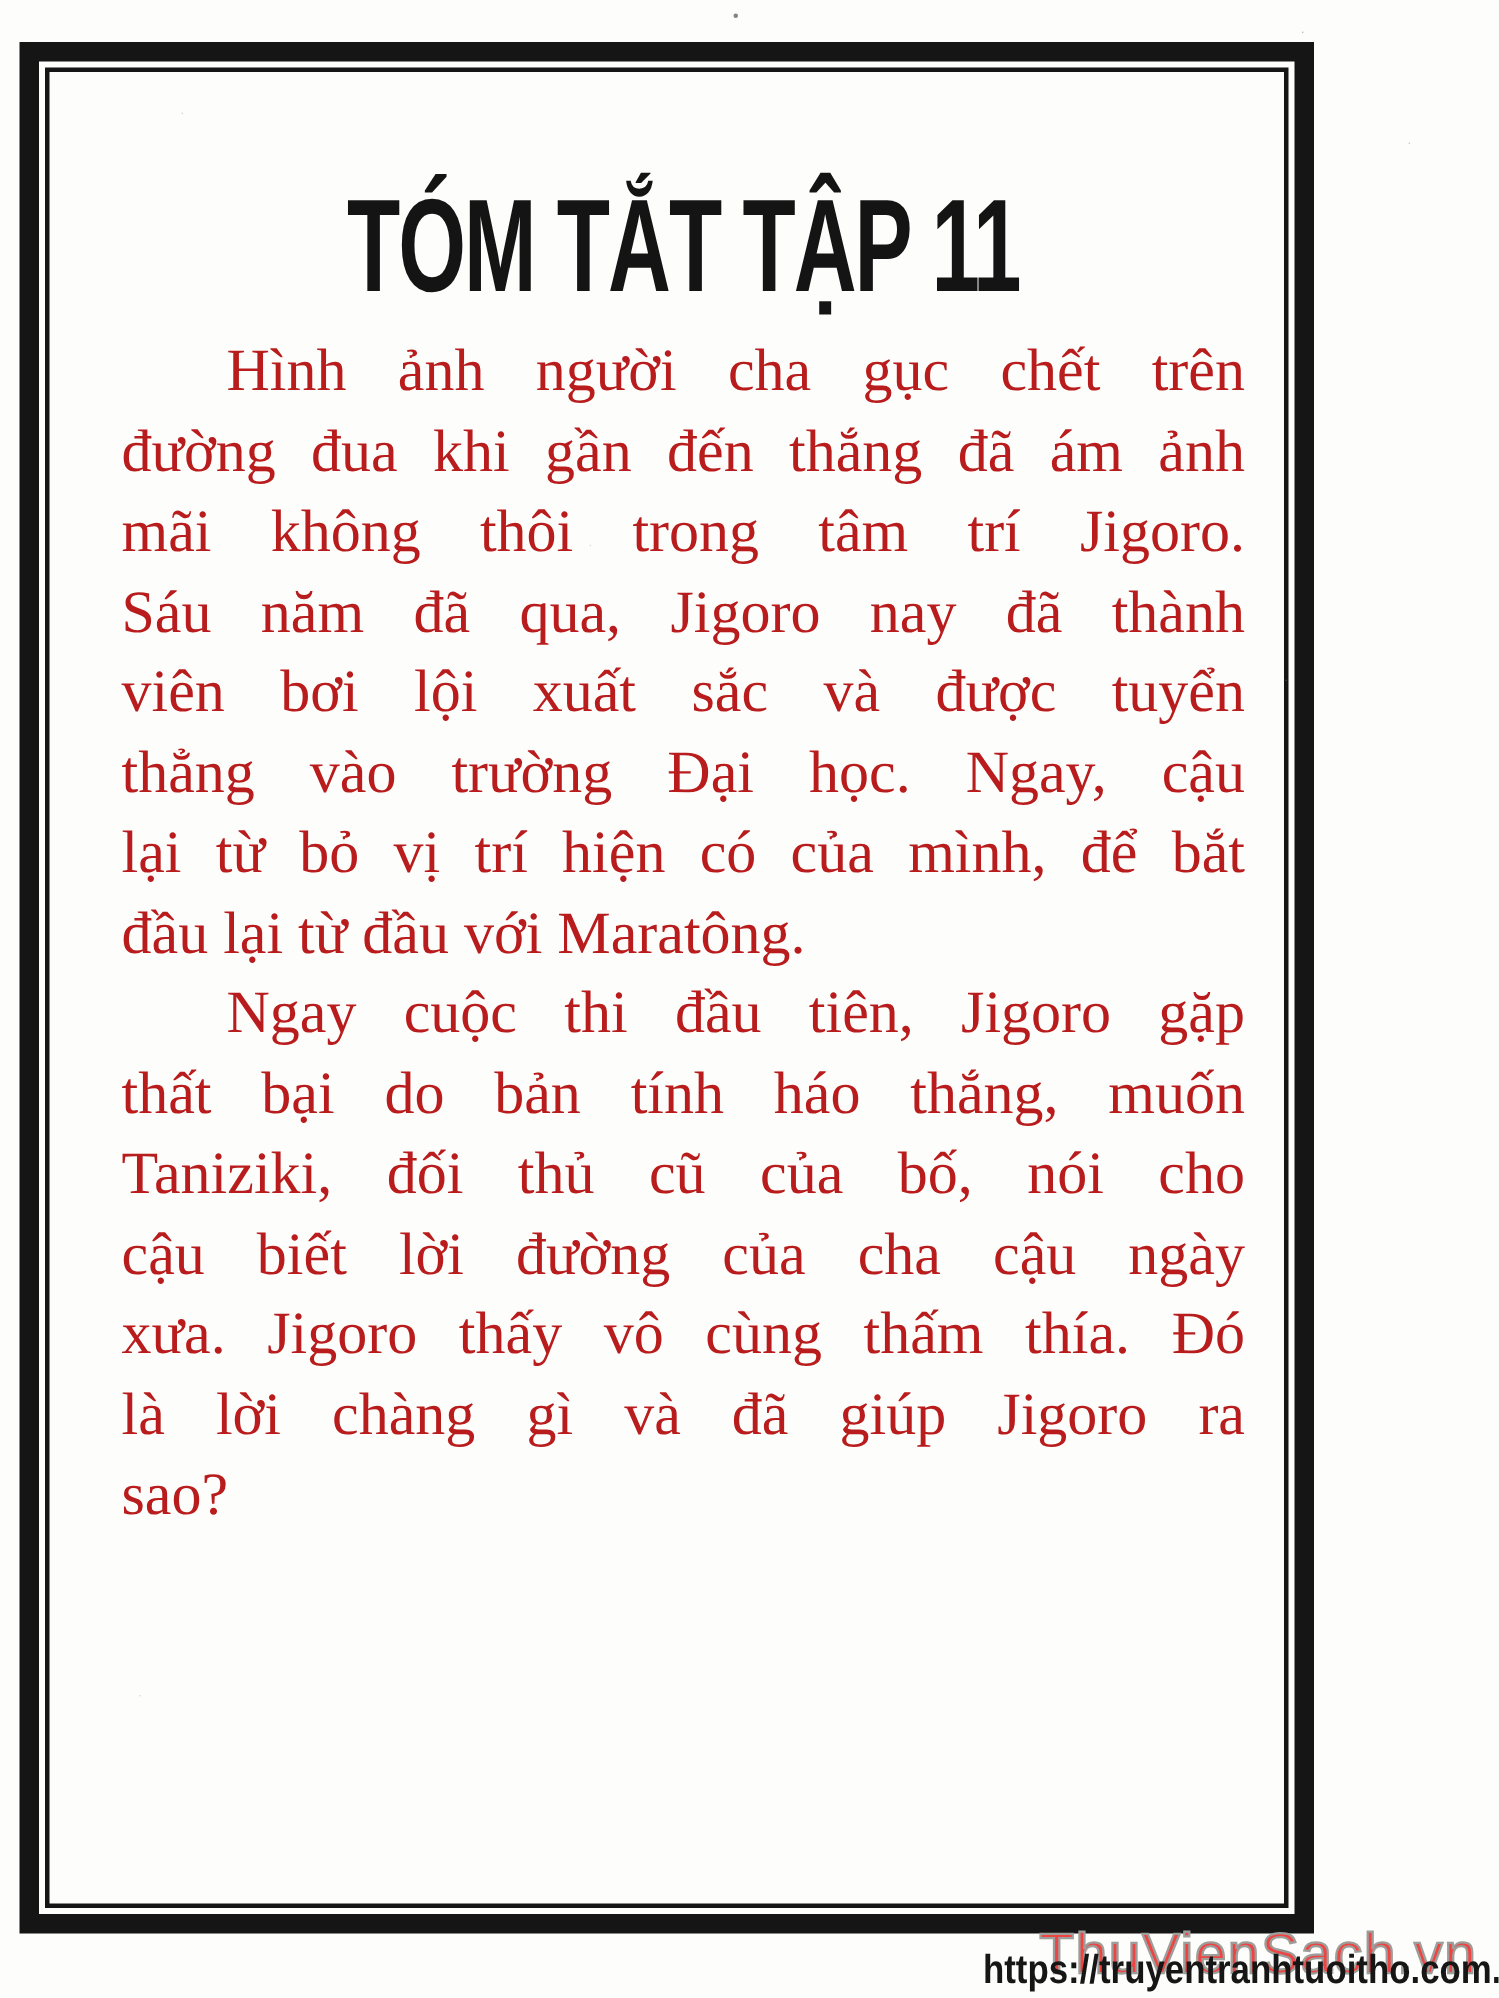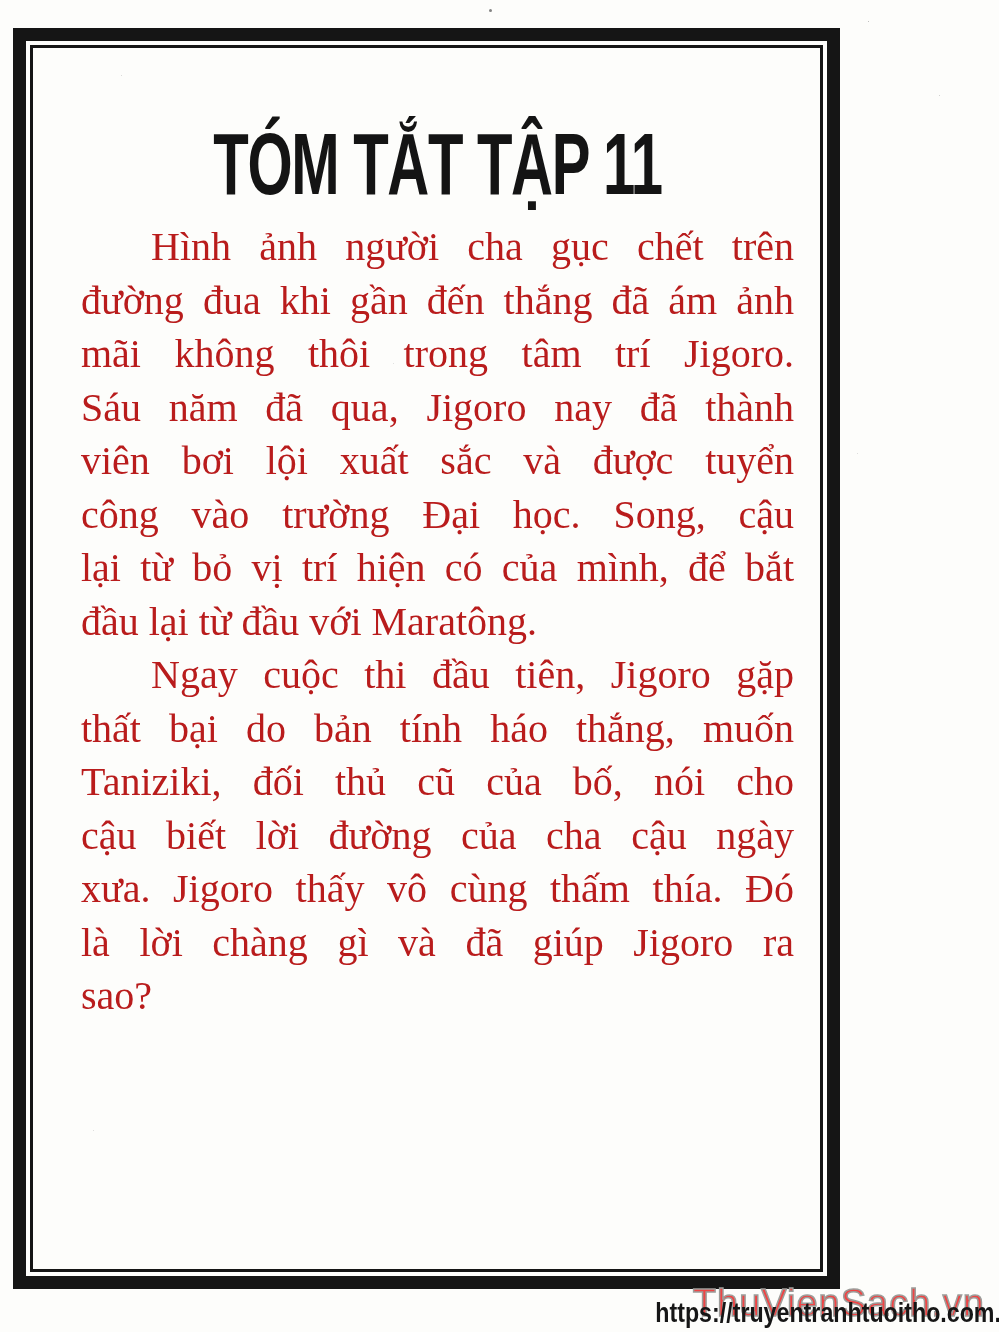--- a/index.html
+++ b/index.html
@@ -10,20 +10,21 @@
     overflow: hidden;
     font-family: "Liberation Serif", serif;
   }
 
   
   .frame {
     position: absolute;
     left: 13px; top: 28px;
     width: 801px; height: 1235px;
     border: 13px solid #151515;
+    padding-left: 36px;
   }
   .frame-inner {
     position: absolute;
     inset: 4px;
     border: 3px solid #151515;
   }
   .content {
     position: absolute;
     inset: 0;
     padding: 0 26px 0 48px;
@@ -107,21 +108,21 @@
     <div class="content">
 
       <div class="title">TÓM TẮT TẬP 11</div>
 
       <div class="summary">
         <div class="line indent">Hình ảnh người cha gục chết trên</div>
         <div class="line">đường đua khi gần đến thắng đã ám ảnh</div>
         <div class="line">mãi không thôi trong tâm trí Jigoro.</div>
         <div class="line">Sáu năm đã qua, Jigoro nay đã thành</div>
         <div class="line">viên bơi lội xuất sắc và được tuyển</div>
-        <div class="line">công vào trường Đại học. Song, cậu</div>
+        <div class="line">thẳng vào trường Đại học. Ngay, cậu</div>
         <div class="line">lại từ bỏ vị trí hiện có của mình, để bắt</div>
         <div class="line para-end">đầu lại từ đầu với Maratông.</div>
         <div class="line indent">Ngay cuộc thi đầu tiên, Jigoro gặp</div>
         <div class="line">thất bại do bản tính háo thắng, muốn</div>
         <div class="line">Taniziki, đối thủ cũ của bố, nói cho</div>
         <div class="line">cậu biết lời đường của cha cậu ngày</div>
         <div class="line">xưa. Jigoro thấy vô cùng thấm thía. Đó</div>
         <div class="line">là lời chàng gì và đã giúp Jigoro ra</div>
         <div class="line para-end">sao?</div>
       </div>

